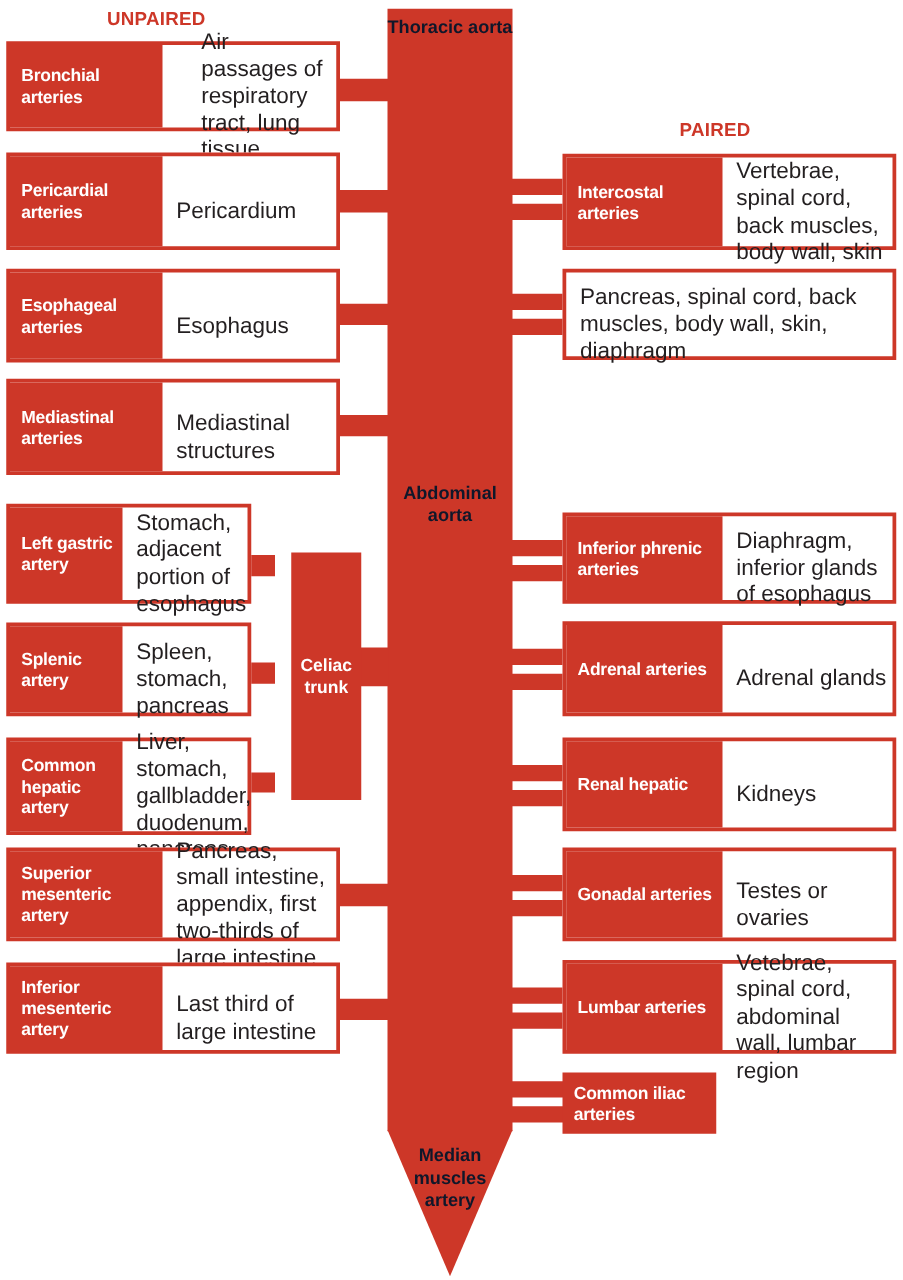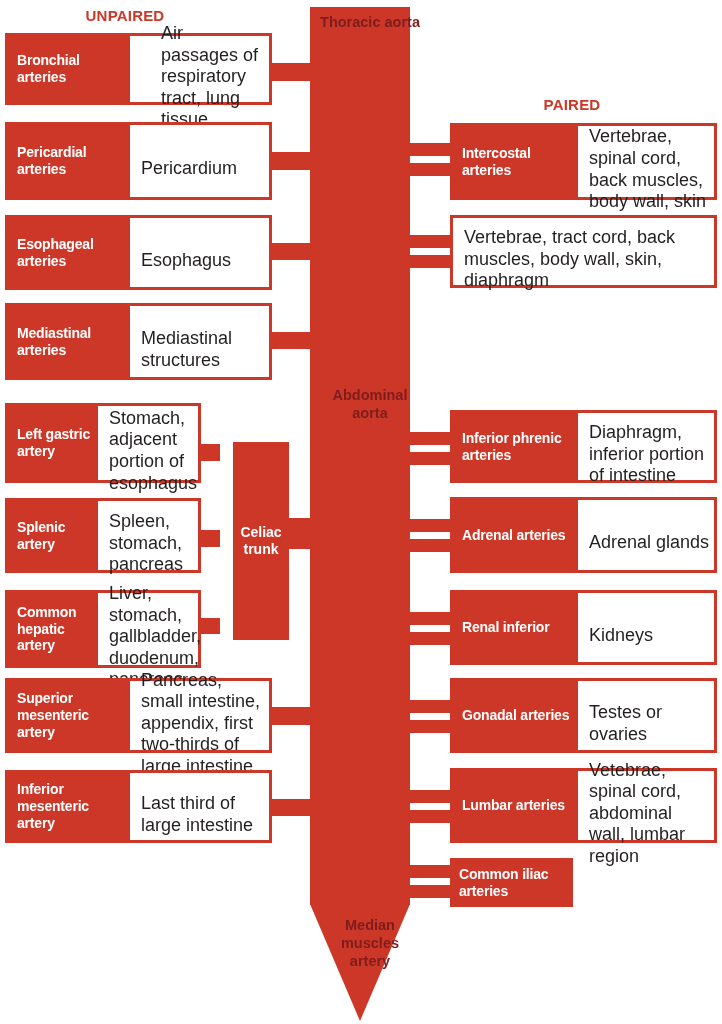--- a/index.html
+++ b/index.html
@@ -7,22 +7,22 @@
   .canvas {
     position:relative; width:722px; height:1024px; background:var(--bg);
     font-family:"Liberation Sans", sans-serif; overflow:hidden;
   }
   .shape { position:absolute; background:var(--red); }
   .hdr {
     position:absolute; color:var(--red); font-weight:bold; font-size:15px;
     text-align:center; letter-spacing:.2px;
   }
   .collabel {
-    position:absolute; color:#7f1d1d; font-weight:bold; font-size:14.5px;
-    line-height:1.25; text-align:center; z-index:5;padding-left:10px;
+    position:absolute; color:#0f172a; font-weight:bold; font-size:14.5px;
+    line-height:1.25; text-align:center; z-index:5;
   }
   .abox {
     position:absolute; box-sizing:border-box; border:3px solid var(--red);
     background:#fff; display:flex; z-index:3;
   }
   .albl {
     flex:0 0 auto; background:var(--red); color:#fff; font-weight:bold;
     font-size:14px; line-height:1.2; letter-spacing:-0.2px;
     display:flex; align-items:center; padding:2px 4px 2px 9px; box-sizing:border-box;
   }
@@ -124,32 +124,32 @@
   <div class="abox" style="left:5px;top:770px;width:267px;height:73px;">
     <div class="albl" style="width:122px;">Inferior mesenteric artery</div>
     <div class="adesc">Last third of large intestine</div>
   </div>
 
   <div class="abox" style="left:450px;top:123px;width:267px;height:77px;">
     <div class="albl" style="width:125px;">Intercostal arteries</div>
     <div class="adesc">Vertebrae, spinal cord, back muscles, body wall, skin</div>
   </div>
   <div class="abox" style="left:450px;top:215px;width:267px;height:73px;">
-    <div class="adesc">Vertebrae, tract cord, back muscles, body wall, skin, diaphragm</div>
+    <div class="adesc">Pancreas, spinal cord, back muscles, body wall, skin, diaphragm</div>
   </div>
   <div class="abox" style="left:450px;top:410px;width:267px;height:73px;">
     <div class="albl" style="width:125px;">Inferior phrenic arteries</div>
-    <div class="adesc">Diaphragm, inferior portion of intestine</div>
+    <div class="adesc">Diaphragm, inferior glands of esophagus</div>
   </div>
   <div class="abox" style="left:450px;top:497px;width:267px;height:76px;">
     <div class="albl" style="width:125px;">Adrenal arteries</div>
     <div class="adesc">Adrenal glands</div>
   </div>
   <div class="abox" style="left:450px;top:590px;width:267px;height:75px;">
-    <div class="albl" style="width:125px;">Renal inferior</div>
+    <div class="albl" style="width:125px;">Renal hepatic</div>
     <div class="adesc">Kidneys</div>
   </div>
   <div class="abox" style="left:450px;top:678px;width:267px;height:75px;">
     <div class="albl" style="width:125px;">Gonadal arteries</div>
     <div class="adesc">Testes or ovaries</div>
   </div>
   <div class="abox" style="left:450px;top:768px;width:267px;height:75px;">
     <div class="albl" style="width:125px;">Lumbar arteries</div>
     <div class="adesc">Vetebrae, spinal cord, abdominal wall, lumbar region</div>
   </div>

